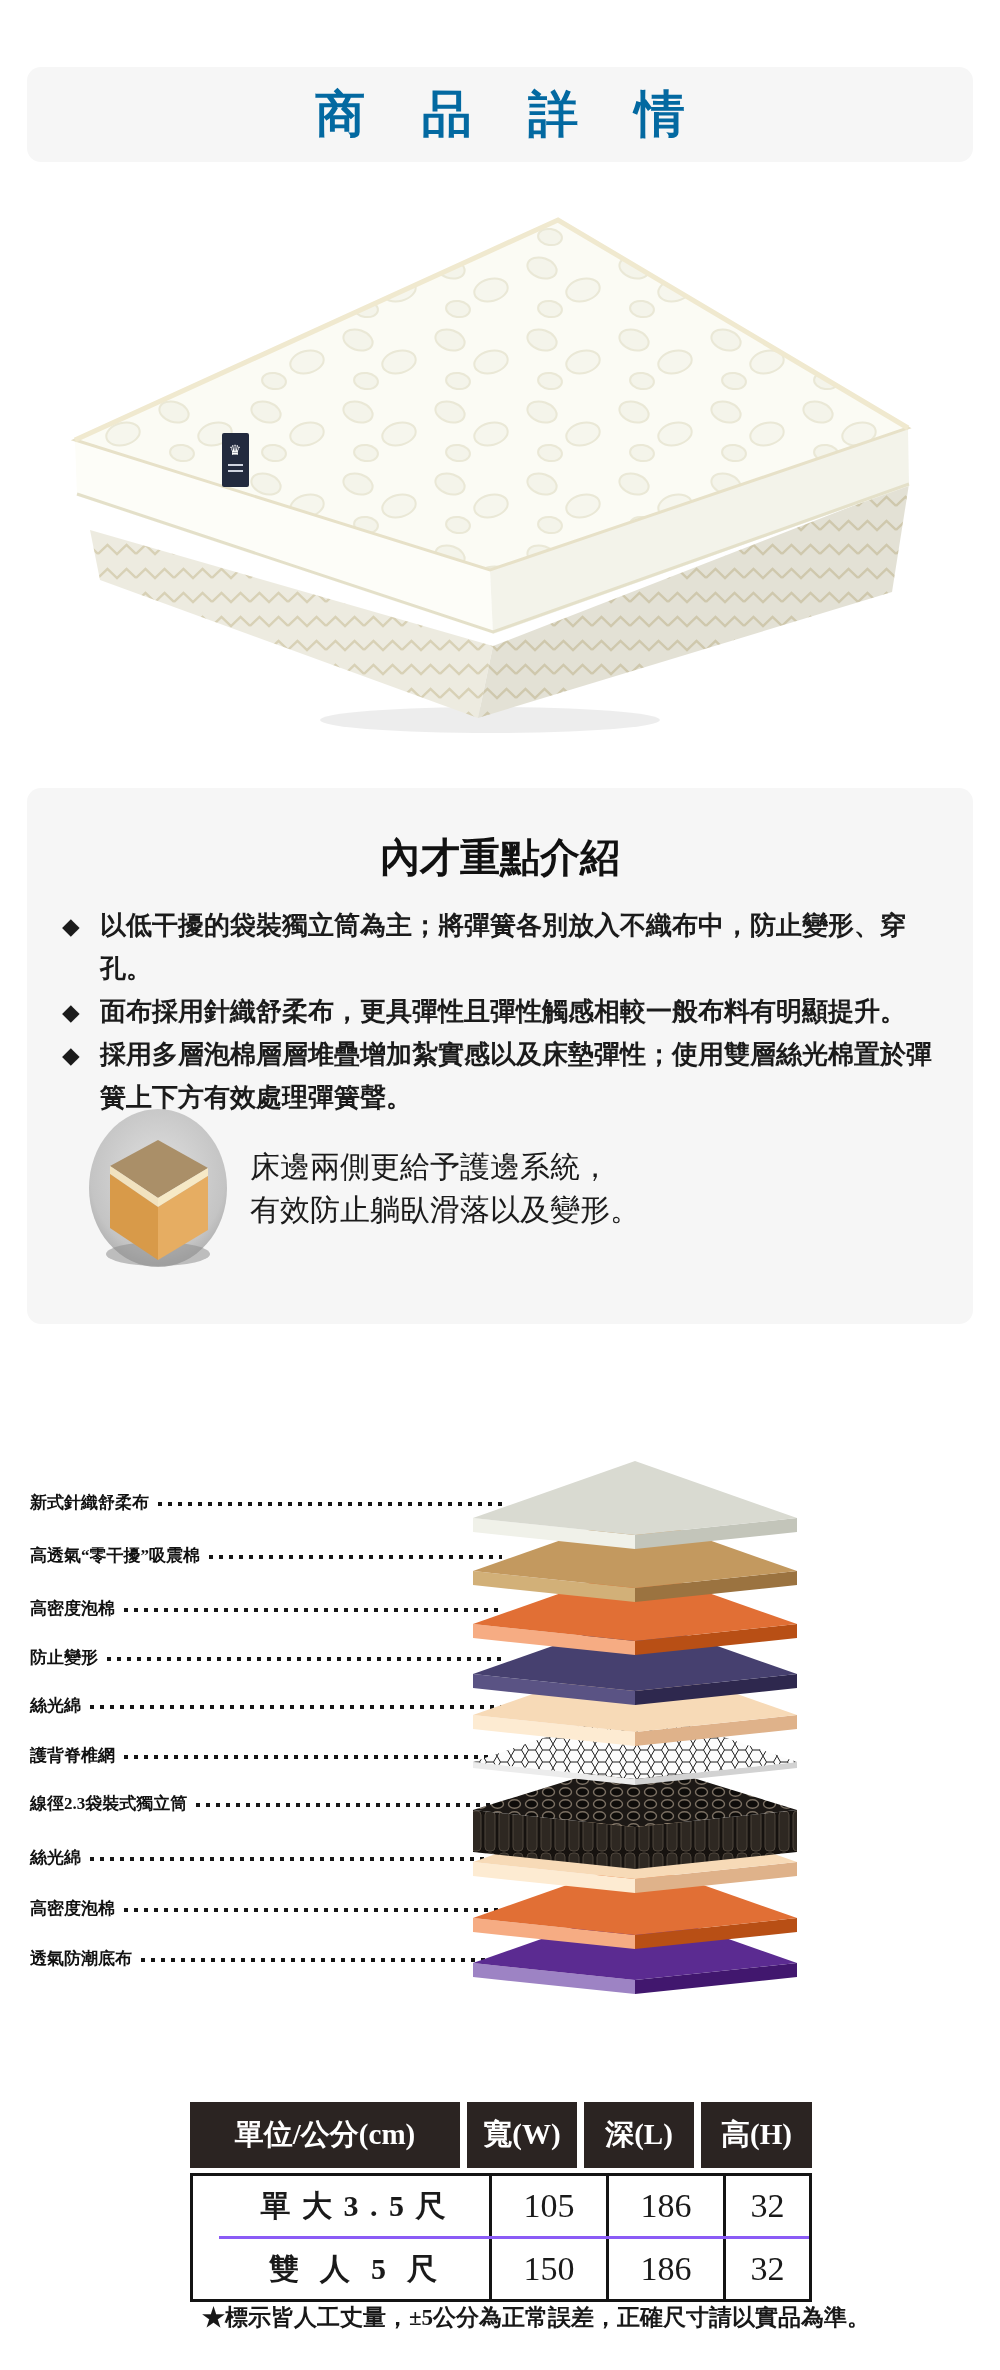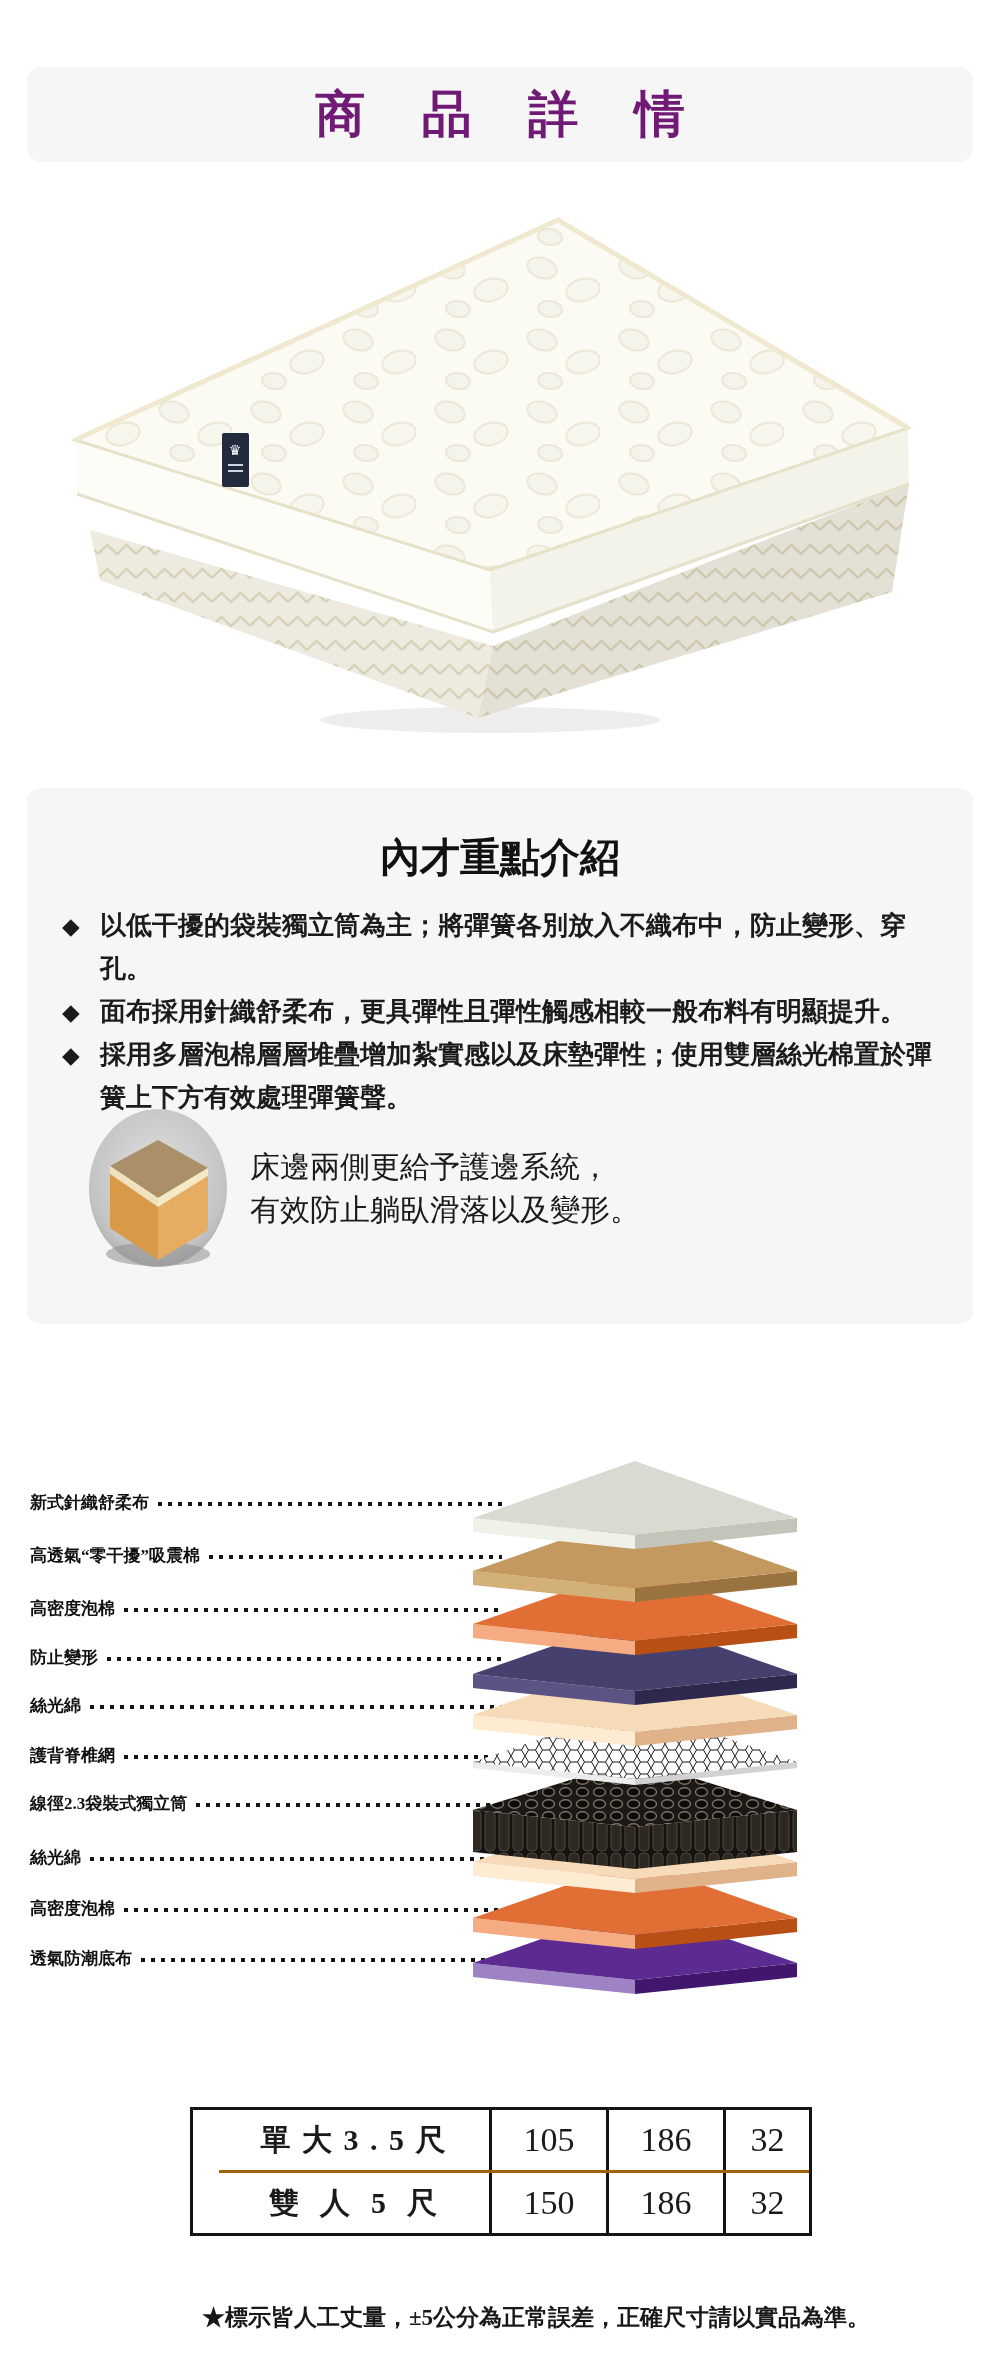--- a/index.html
+++ b/index.html
@@ -9,21 +9,21 @@
     font-family:"Liberation Serif","DejaVu Serif",serif;color:#1a1a1a;
   }
   
   .title-box{
     position:absolute;left:27px;top:67px;width:946px;height:95px;
     background:#f6f6f6;border-radius:14px;
     display:flex;align-items:center;justify-content:center;
   }
   .title-box h1{
     margin:0;font-size:50px;font-weight:bold;letter-spacing:22px;
-    text-indent:22px;color:#701a75;
+    text-indent:22px;color:#0369a1;
   }
   
   .photo{position:absolute;left:60px;top:178px;width:880px;height:560px;}
   
   .intro-box{
     position:absolute;left:27px;top:788px;width:946px;height:536px;
     background:#f6f6f6;border-radius:14px;
   }
   .intro-heading{
     position:absolute;left:0;top:830px;width:1000px;text-align:center;
@@ -58,21 +58,21 @@
   
   .spec{position:absolute;left:190px;top:2102px;width:622px;}
   .srow{display:flex;height:60px;}
   .shead .scell{
     border-left:7px solid #ffffff;background:#2b2422;color:#ffffff;
     font-size:29px;font-weight:bold;height:66px;
   }
   .shead{height:66px;}
   .shead .scell:first-child{border-left:none;}
   .sbody{margin-top:5px;border:3px solid #141414;padding-left:26px;}
-  .sbody .srow + .srow{border-top:3px solid #a16207;}
+  .sbody .srow + .srow{border-top:3px solid #8b5cf6;}
   .sbody .scell{border-left:3px solid #141414;background:#fff;}
   .sbody .scell:first-child{border-left:none;}
   .scell{
     display:flex;align-items:center;justify-content:center;
     box-sizing:border-box;white-space:pre;
   }
   .c1{width:270px;} .c2{width:117px;} .c3{width:117px;} .c4{flex:1;}
   .size-cell{font-size:30px;font-weight:bold;letter-spacing:2px;}
   .num-cell{font-size:34px;}
   .note{
@@ -274,20 +274,26 @@
       </g>
       <g transform="translate(0,78)">
         <polygon class="f-front" points="18,0 180,17 180,31 18,14" fill="#f0f1e9"></polygon>
         <polygon class="f-side" points="180,17 342,0 342,14 180,31" fill="#c3c5ba"></polygon>
         <polygon class="f-top" points="18,0 180,-57 342,0 180,17" fill="#d9dad1"></polygon>
       </g>
     </svg>
   </div>
 
   <div class="spec">
+    <div class="srow shead">
+      <div class="scell c1">單位/公分(cm)</div>
+      <div class="scell c2">寬(W)</div>
+      <div class="scell c3">深(L)</div>
+      <div class="scell c4">高(H)</div>
+    </div>
     <div class="sbody">
       <div class="srow">
         <div class="scell c1 size-cell">單 大 3 . 5 尺</div>
         <div class="scell c2 num-cell">105</div>
         <div class="scell c3 num-cell">186</div>
         <div class="scell c4 num-cell">32</div>
       </div>
       <div class="srow">
         <div class="scell c1 size-cell">雙  人  5  尺</div>
         <div class="scell c2 num-cell">150</div>

